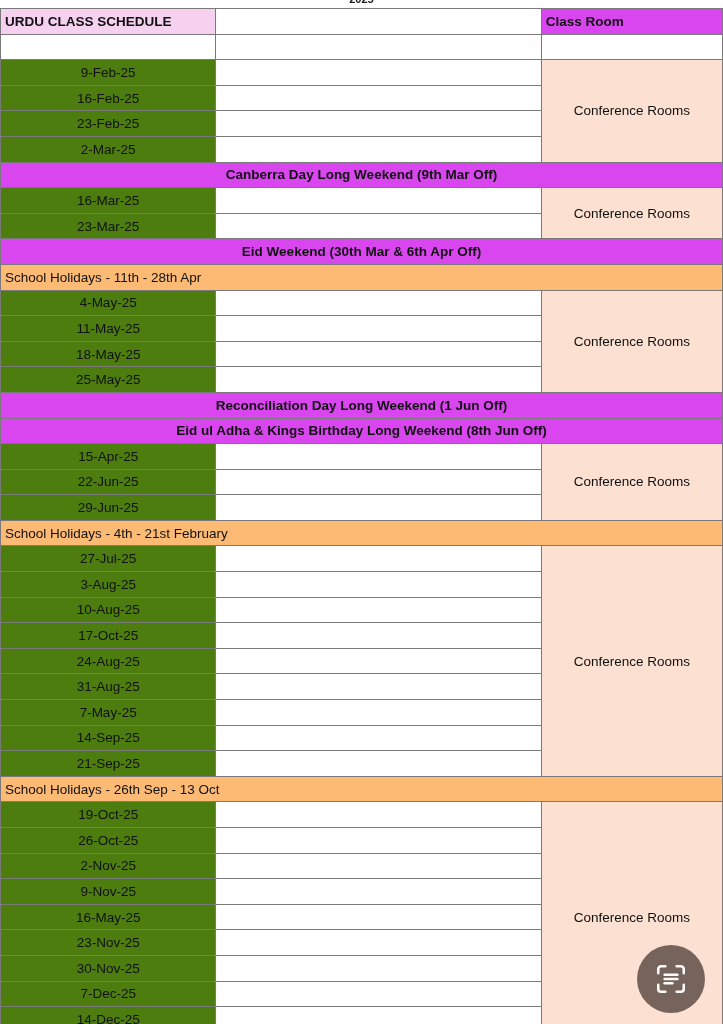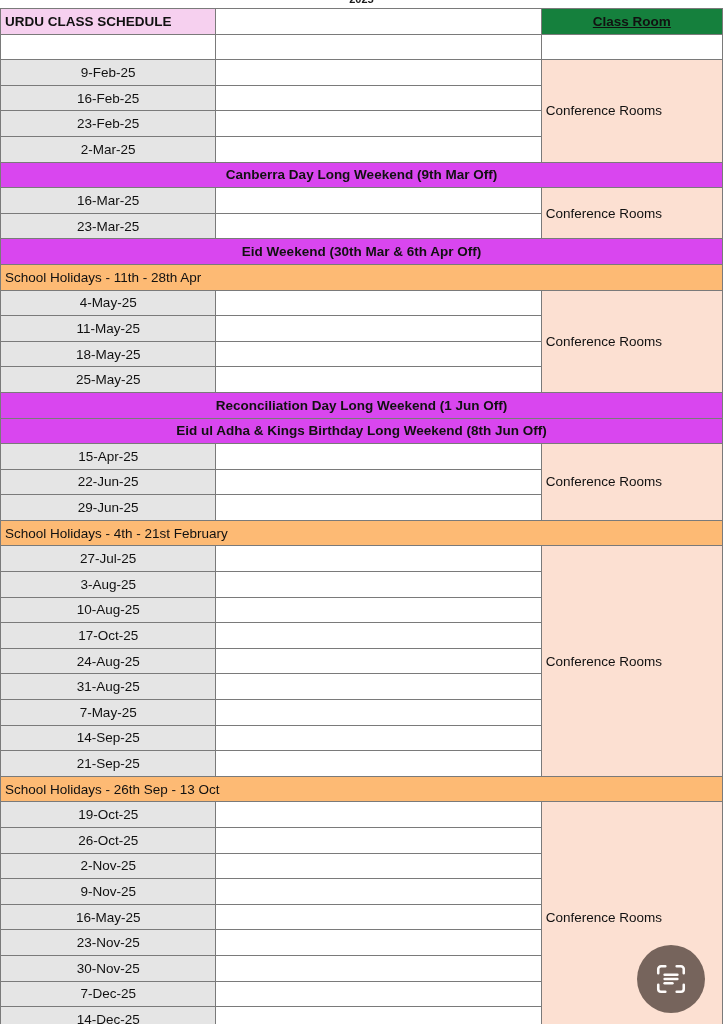--- a/index.html
+++ b/index.html
@@ -56,38 +56,37 @@
     font-weight: bold;
     font-size: 13px;
     text-align: left;
     padding-left: 4px;
     margin-left: 9px;
   }
   .hdr-blank {
     background: #ffffff;
   }
   .hdr-room {
-    background: #15803d;
+    background: #d946ef;
     font-weight: bold;
     font-size: 13.5px;
-    text-align: center;
-    text-decoration: underline;
+    text-align: left;
   }
 
   .date {
-    background: #e5e5e5;
+    background: #4d7c0f;
     text-align: center;
     font-size: 13.5px;
   }
   .empty {
     background: #ffffff;
   }
   .room {
     background: #fce0d2;
-    text-align: left;
+    text-align: center;
     font-size: 13.5px;
     color: #222;
   }
   .band-pink {
     background: #d946ef;
     text-align: center;
     font-weight: bold;
     font-size: 13.5px;
   }
   .band-yellow {

